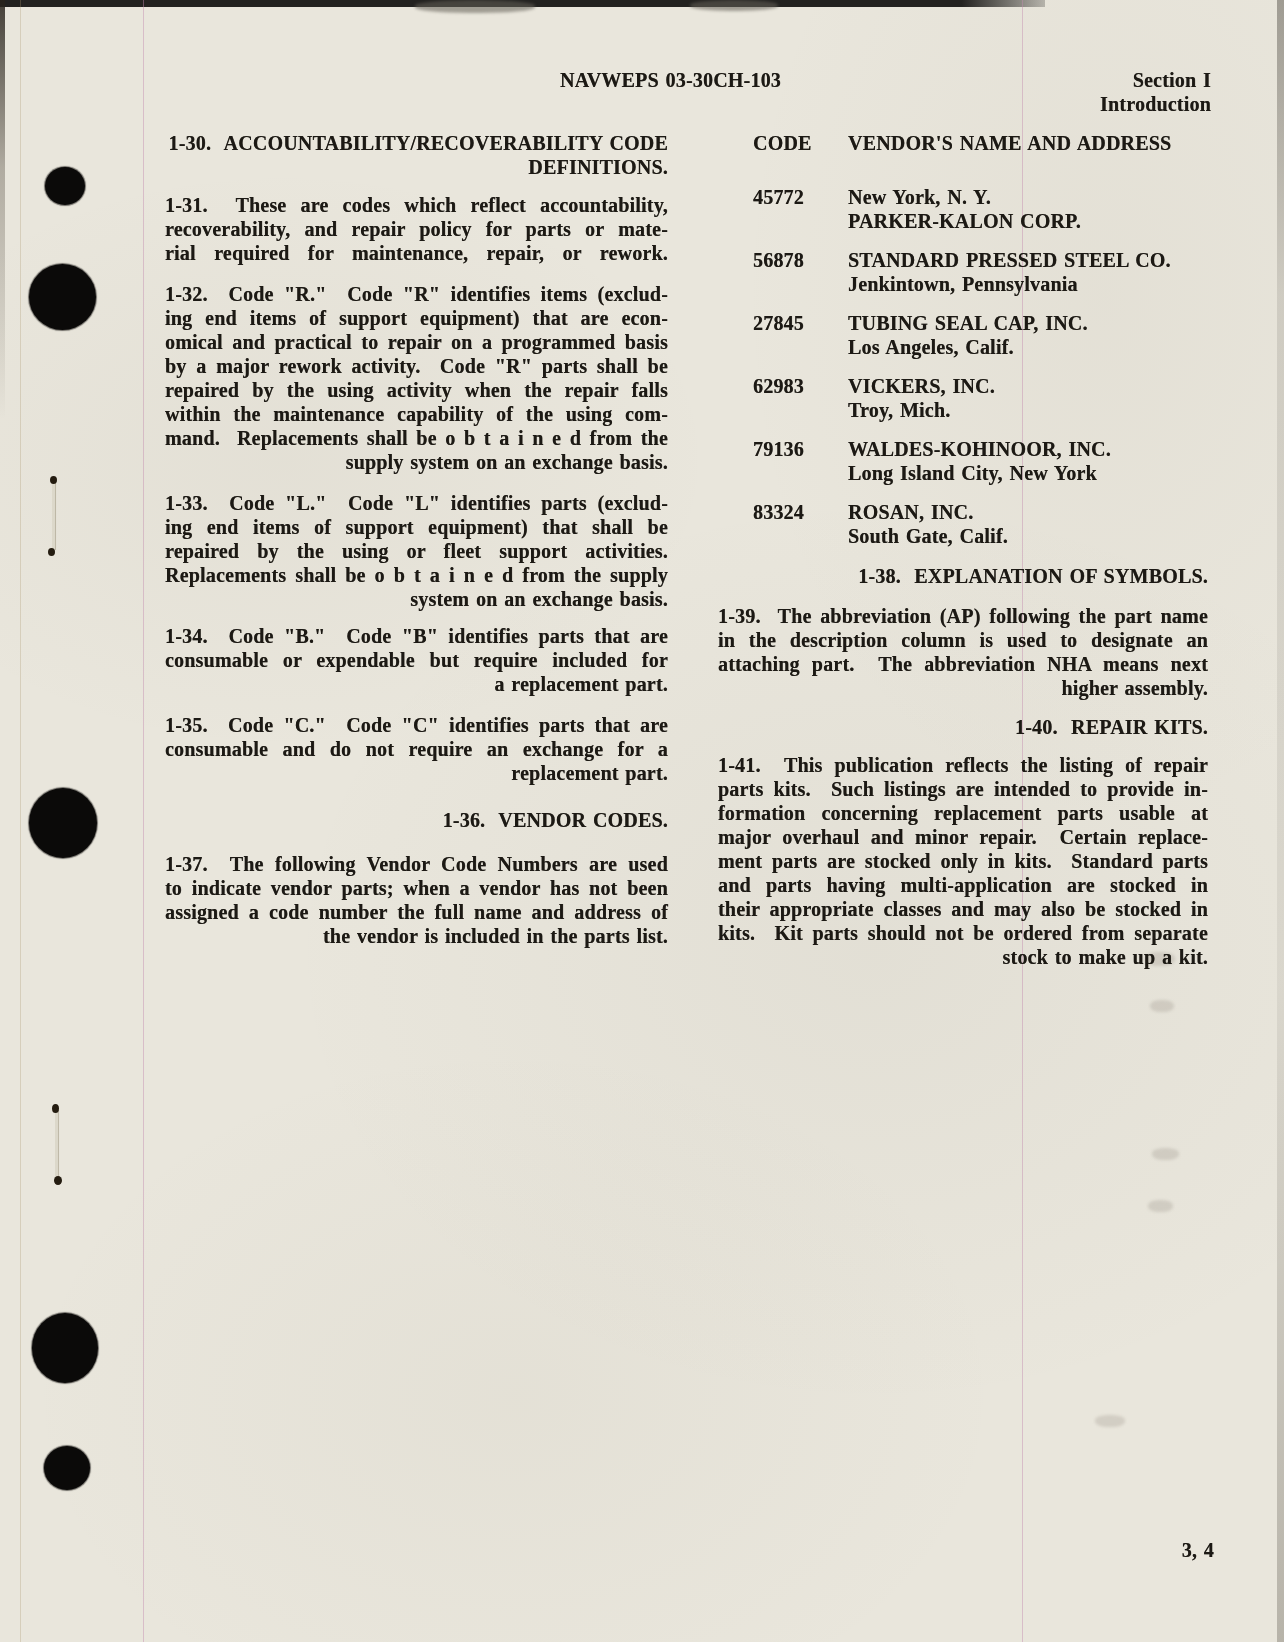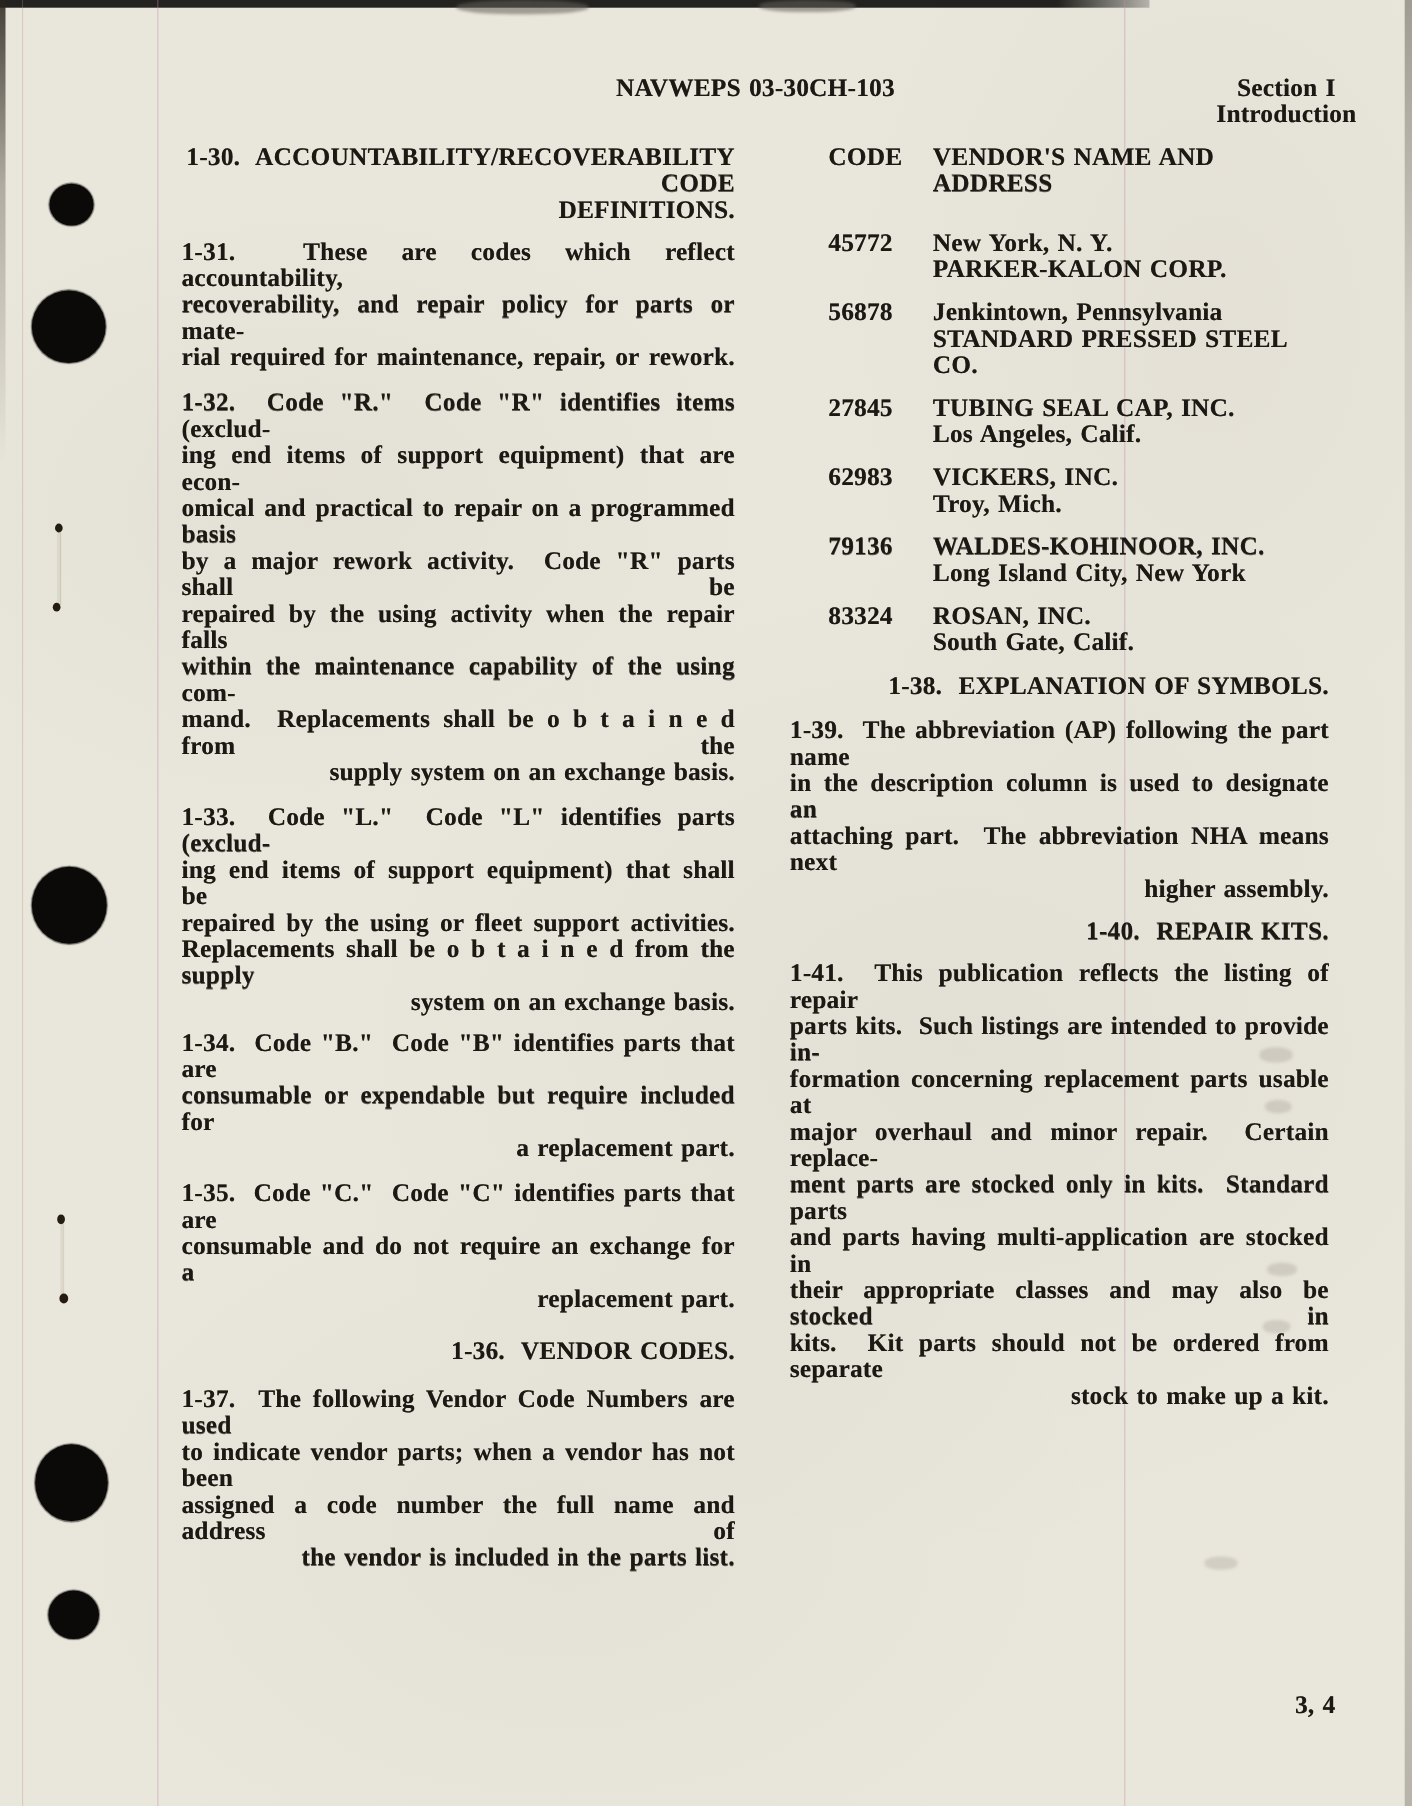--- a/index.html
+++ b/index.html
@@ -8,31 +8,31 @@
     font-family:"Liberation Serif","DejaVu Serif",serif;
     font-weight:700;color:#1c1914;
     background:
       radial-gradient(ellipse 620px 420px at 22% 28%, rgba(120,110,90,0.05), transparent 70%),
       radial-gradient(ellipse 820px 640px at 68% 58%, rgba(100,95,80,0.05), transparent 72%),
       radial-gradient(ellipse 520px 760px at 86% 18%, rgba(140,130,110,0.06), transparent 70%),
       radial-gradient(ellipse 700px 500px at 40% 85%, rgba(130,122,100,0.05), transparent 70%),
       #e9e6dc;
   }
   .page{position:absolute;inset:0;}
-  .txt{font-size:23px;line-height:24px;letter-spacing:0.2px;word-spacing:1.5px;
+  .txt{font-size:20px;line-height:24px;letter-spacing:0.2px;word-spacing:1.5px;
        text-shadow:0.2px 0.2px 0.4px rgba(28,24,18,0.65);}
   .line{white-space:pre-wrap;}
   .line.j{text-align:justify;text-align-last:justify;}
   .line.l{text-align:right;}
   .para.hang{padding-left:62px;}
   .para.hang .hfirst{text-indent:-62px;}
 
   
   .doc-number{position:absolute;left:560px;top:68px;}
-  .section-block{position:absolute;right:51px;top:68px;text-align:center;}
+  .section-block{position:absolute;right:73px;top:68px;text-align:right;}
 
   
   .col-left{position:absolute;left:165px;top:131px;width:503px;}
   .col-right{position:absolute;left:718px;top:131px;width:490px;}
 
   #left-paras .para:nth-child(2){margin-top:14px;}
   #left-paras .para:nth-child(3){margin-top:17px;}
   #left-paras .para:nth-child(4){margin-top:17px;}
   #left-paras .para:nth-child(5){margin-top:13px;}
   #left-paras .para:nth-child(6){margin-top:17px;}
@@ -170,22 +170,22 @@
           <div class="vrow first">
             <span class="vcode">45772</span>
             <span class="vname">
               <div>New York, N. Y.</div>
               <div>PARKER-KALON CORP.</div>
             </span>
           </div>
           <div class="vrow">
             <span class="vcode">56878</span>
             <span class="vname">
+              <div>STANDARD PRESSED STEEL CO.</div>
               <div>Jenkintown, Pennsylvania</div>
-              <div>STANDARD PRESSED STEEL CO.</div>
             </span>
           </div>
           <div class="vrow">
             <span class="vcode">27845</span>
             <span class="vname">
               <div>TUBING SEAL CAP, INC.</div>
               <div>Los Angeles, Calif.</div>
             </span>
           </div>
           <div class="vrow">

